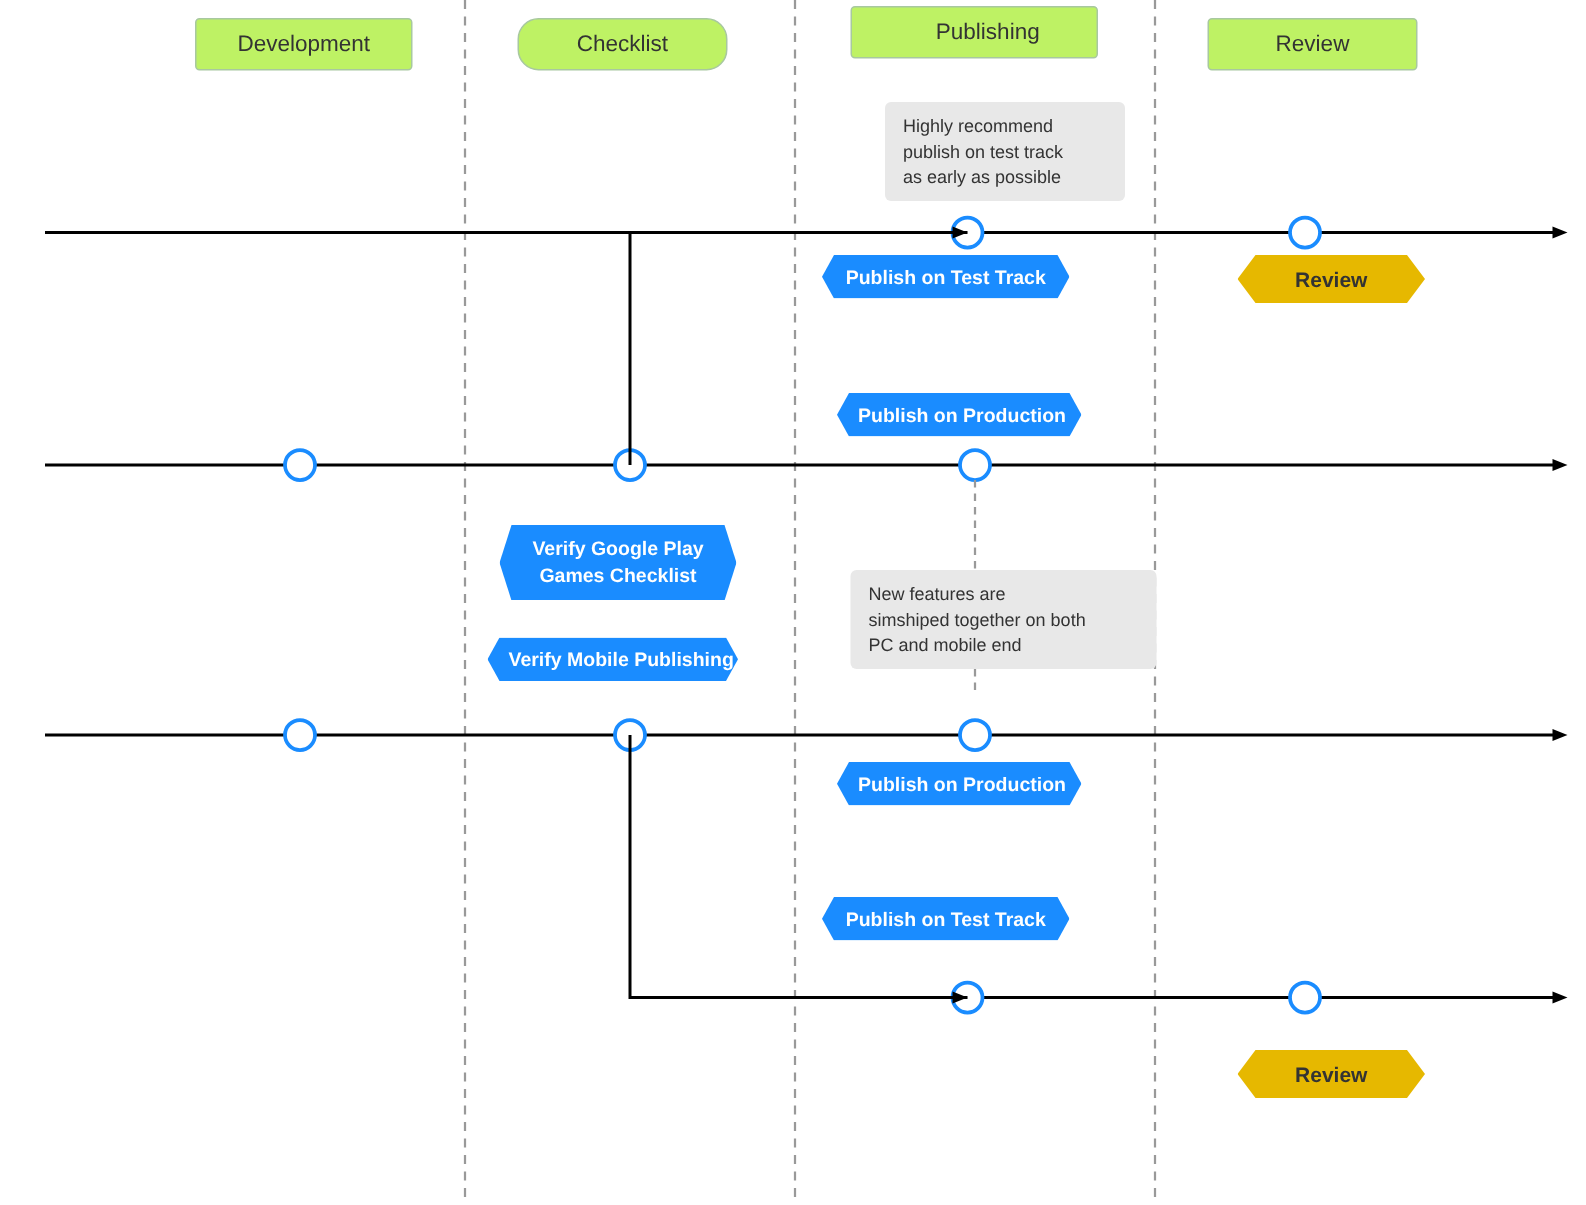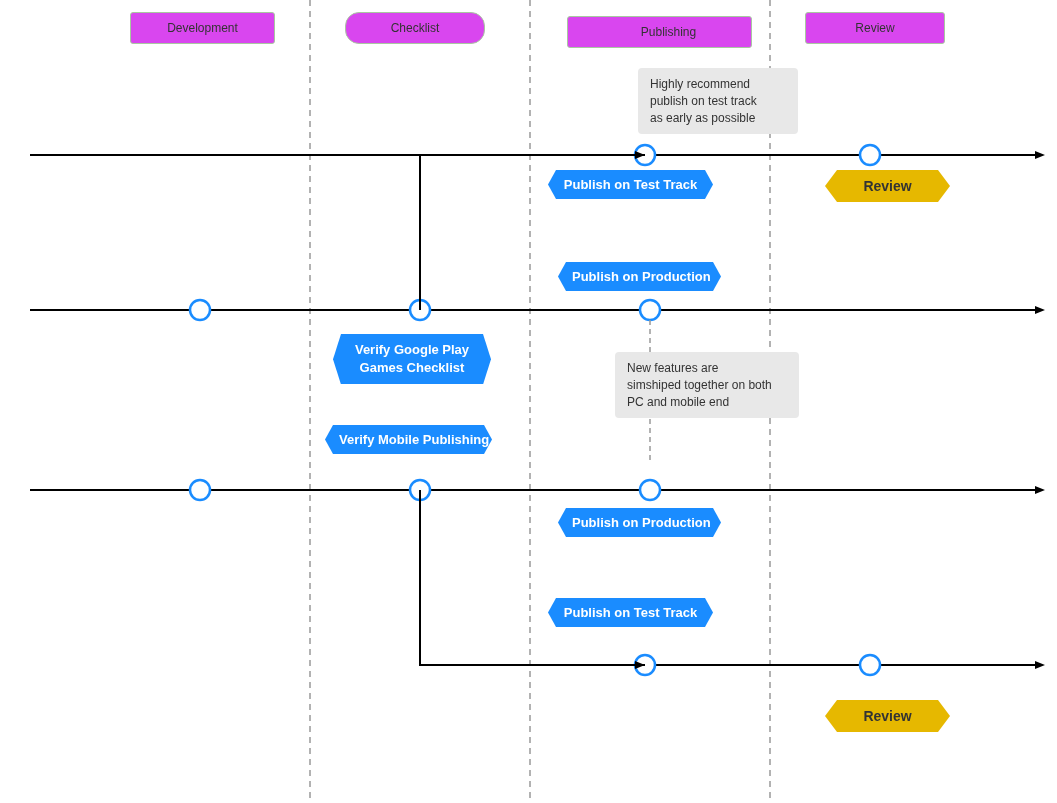--- a/index.html
+++ b/index.html
@@ -19,23 +19,23 @@
     svg#main-svg {
       position: absolute;
       top: 0; left: 0;
       width: 1057px;
       height: 803px;
     }
     .phase-label {
       position: absolute;
       top: 12px;
       border: 1.5px solid #a8c8a0;
-      background: #d946ef;
+      background: #bef264;
       padding: 8px 18px;
-      font-size: 12px;
+      font-size: 15px;
       color: #333;
       border-radius: 3px;
       text-align: center;
     }
     .task-badge {
       position: absolute;
       background: #1a8cff;
       color: #fff;
       font-size: 13px;
       font-weight: bold;
@@ -67,21 +67,20 @@
       text-align: center;
     }
     .note-box {
       position: absolute;
       background: #e8e8e8;
       color: #333;
       font-size: 12px;
       padding: 8px 12px;
       border-radius: 4px;
       line-height: 1.4;
-      margin-left: 48px;
     }
   </style>
 </head>
 <body>
 
 <div id="diagram">
   <svg id="main-svg">
 
     <line x1="310" y1="0" x2="310" y2="803" stroke="#999" stroke-width="1.5" stroke-dasharray="6,5"></line>
     <line x1="530" y1="0" x2="530" y2="803" stroke="#999" stroke-width="1.5" stroke-dasharray="6,5"></line>
@@ -127,29 +126,29 @@
     <line x1="650" y1="320" x2="650" y2="460" stroke="#999" stroke-width="1.5" stroke-dasharray="5,4"></line>
 
     <polygon points="635,151 645,155 635,159" fill="#000"></polygon>
 
     <polygon points="635,661 645,665 635,669" fill="#000"></polygon>
 
   </svg>
 
   <div class="phase-label" style="left: 130px; top: 12px; width: 145px;">Development</div>
   <div class="phase-label" style="left: 345px; top: 12px; width: 140px; border-radius: 14px;">Checklist</div>
-  <div class="phase-label" style="left: 567px; top: 16px; width: 185px; padding-left: 36px;">Publishing</div>
+  <div class="phase-label" style="left: 567px; top: 4px; width: 165px; padding-left: 36px;">Publishing</div>
   <div class="phase-label" style="left: 805px; top: 12px; width: 140px;">Review</div>
 
   <div class="note-box" style="left: 590px; top: 68px; width: 160px;">Highly recommend<br>publish on test track<br>as early as possible</div>
 
-  <div class="note-box" style="left: 567px; top: 352px; width: 184px;">New features are<br>simshiped together on both<br>PC and mobile end</div>
+  <div class="note-box" style="left: 567px; top: 380px; width: 204px;">New features are<br>simshiped together on both<br>PC and mobile end</div>
 
 
-  <div class="task-badge-multi" style="left: 333px; top: 334px; width: 158px; line-height: 1.4;">
+  <div class="task-badge-multi" style="left: 333px; top: 350px; width: 158px; line-height: 1.4;">
     Verify Google Play<br>Games Checklist
   </div>
 
   <div class="task-badge" style="left: 325px; top: 425px; width: 167px;">Verify Mobile Publishing</div>
 
   <div class="task-badge" style="left: 548px; top: 170px; width: 165px;">Publish on Test Track</div>
 
   <div class="task-badge" style="left: 558px; top: 262px; width: 163px;">Publish on Production</div>
 
 

